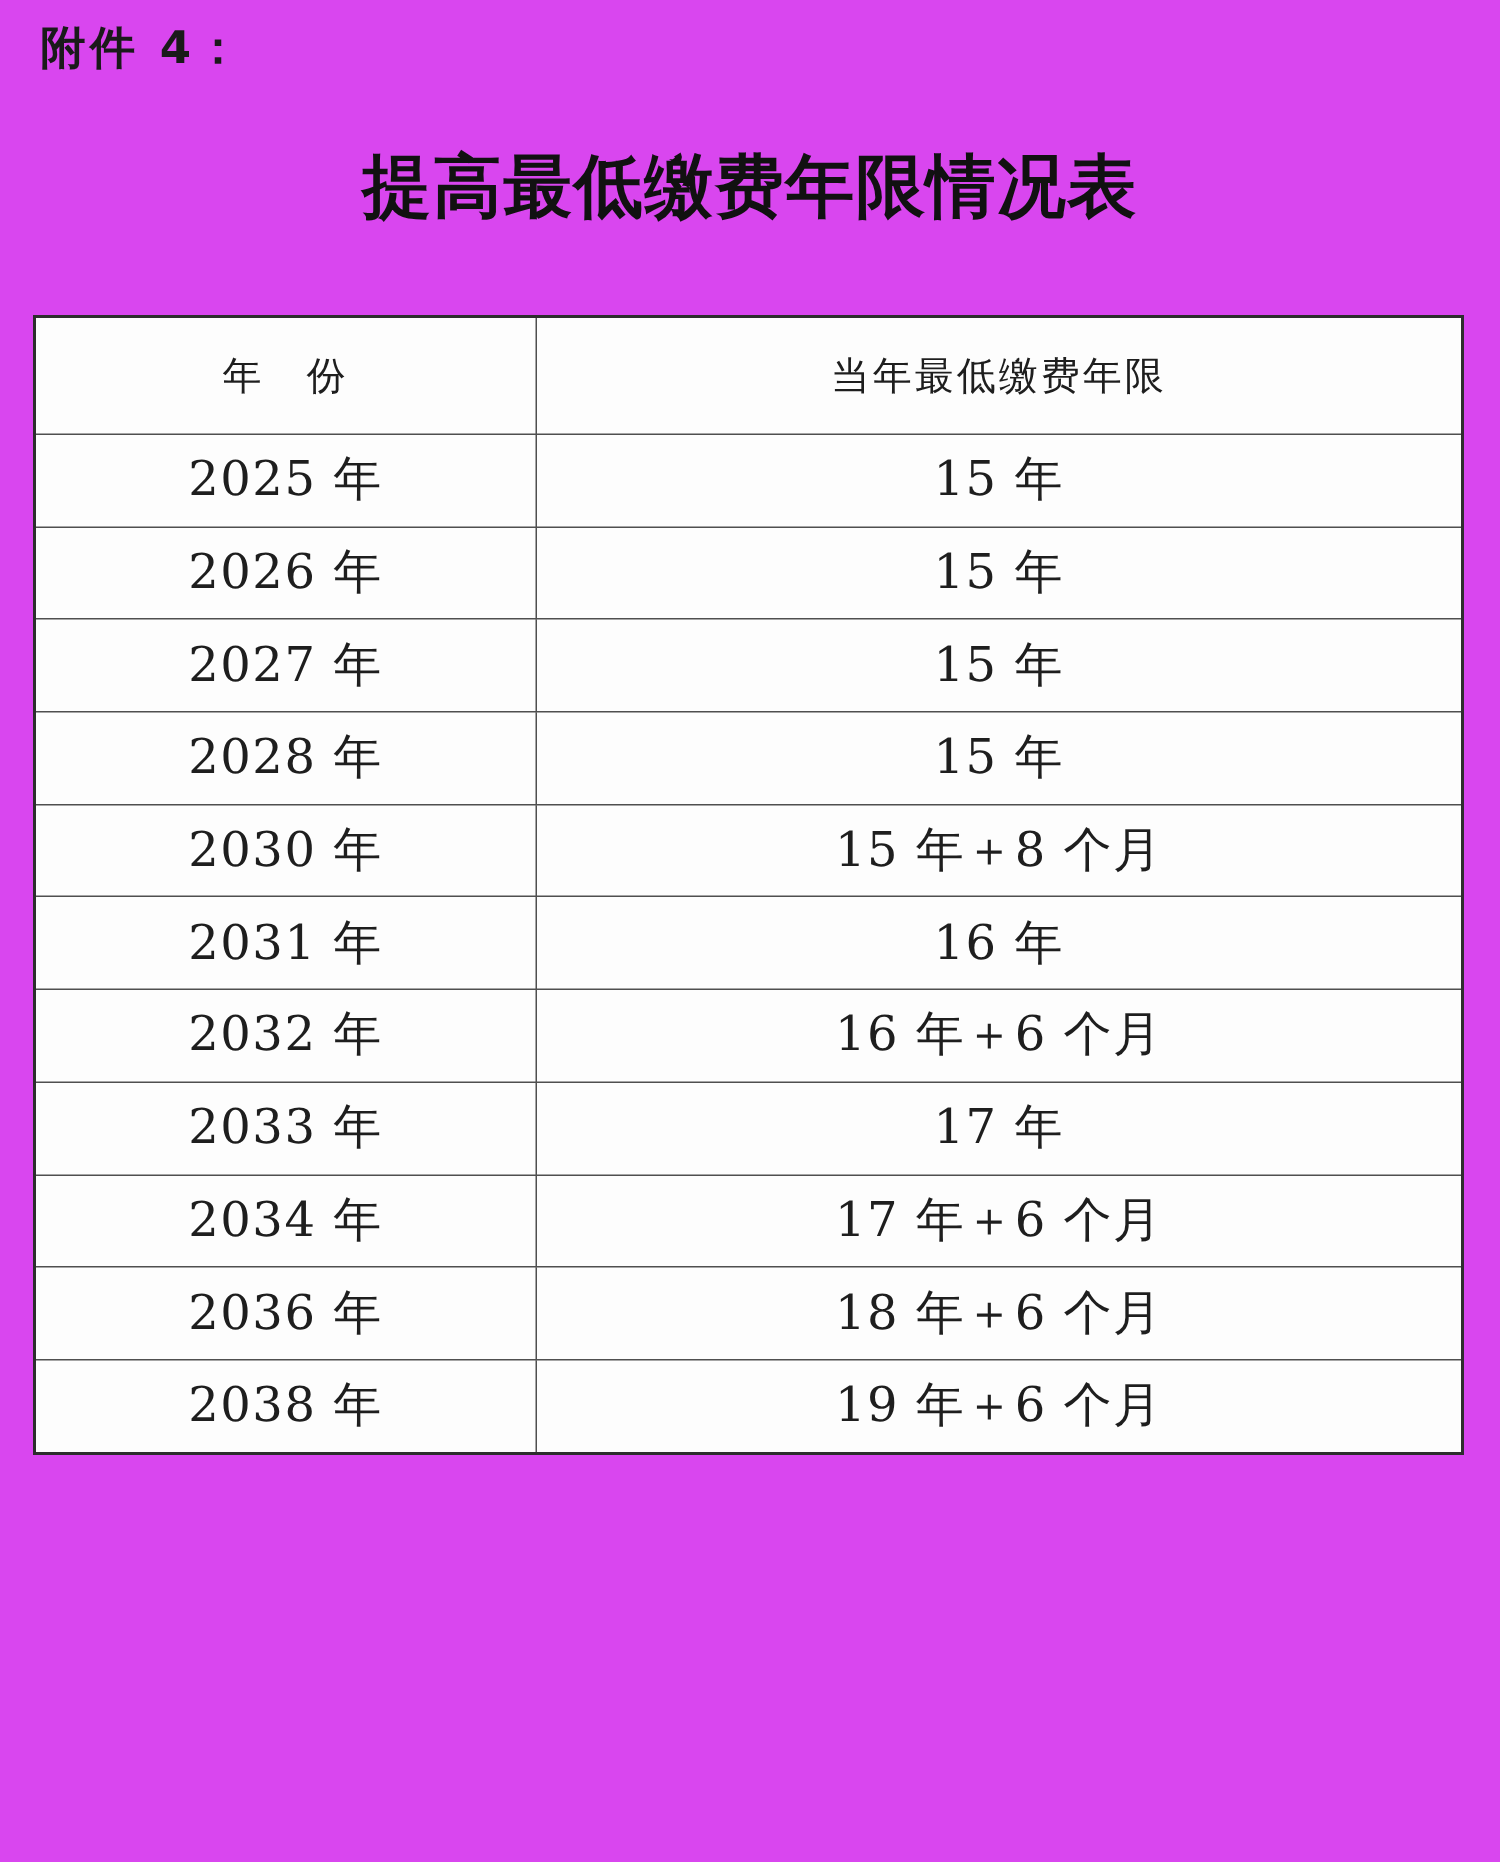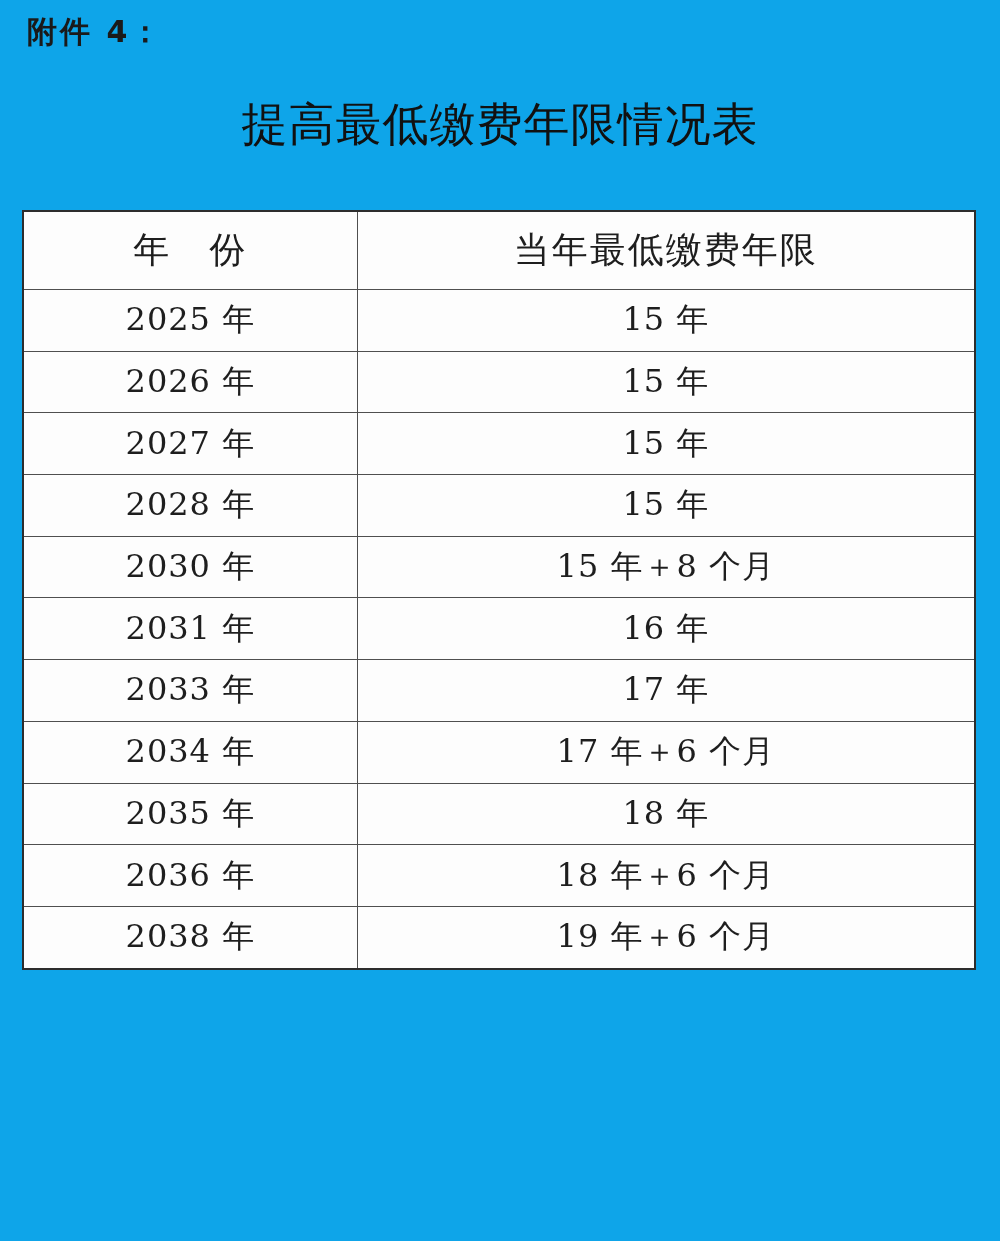--- a/index.html
+++ b/index.html
@@ -5,21 +5,21 @@
   html, body {
     margin: 0;
     padding: 0;
     background: #f2f2f2;
   }
   .page {
     position: relative;
     width: 1000px;
     height: 1241px;
     margin: 0 auto;
-    background: #0ea5e9;
+    background: #d946ef;
     color: #1e1e1e;
     font-family: "DejaVu Serif", "Liberation Serif", serif;
     overflow: hidden;
   }
   .attachment-label {
     position: absolute;
     left: 27px;
     top: 12px;
     font-family: "DejaVu Sans", "Liberation Sans", sans-serif;
     font-weight: 700;
@@ -28,21 +28,21 @@
     color: #1a1a1a;
   }
   .doc-title {
     position: absolute;
     left: 0;
     right: 0;
     top: 94px;
     margin: 0;
     text-align: center;
     font-family: "DejaVu Serif", "Liberation Serif", serif;
-    font-weight: 400;
+    font-weight: 700;
     font-size: 46px;
     letter-spacing: 1px;
     color: #111;
   }
   table.data-table {
     position: absolute;
     left: 22px;
     top: 210px;
     width: 954px;
     border-collapse: collapse;
@@ -57,21 +57,21 @@
     border: 1px solid #4f4f4f;
     text-align: center;
     vertical-align: middle;
     padding: 0;
     color: #1e1e1e;
   }
   table.data-table th {
     height: 77px;
     font-family: "DejaVu Sans", "Liberation Sans", sans-serif;
     font-weight: 500;
-    font-size: 36px;
+    font-size: 26px;
     letter-spacing: 2px;
   }
   table.data-table td {
     height: 60.7px;
     font-family: "DejaVu Serif", "Liberation Serif", serif;
     font-size: 32px;
     letter-spacing: 1px;
   }
 </style>
 </head>
@@ -113,30 +113,30 @@
         </tr>
         <tr>
           <td>2030 年</td>
           <td>15 年＋8 个月</td>
         </tr>
         <tr>
           <td>2031 年</td>
           <td>16 年</td>
         </tr>
         <tr>
+          <td>2032 年</td>
+          <td>16 年＋6 个月</td>
+        </tr>
+        <tr>
           <td>2033 年</td>
           <td>17 年</td>
         </tr>
         <tr>
           <td>2034 年</td>
           <td>17 年＋6 个月</td>
-        </tr>
-        <tr>
-          <td>2035 年</td>
-          <td>18 年</td>
         </tr>
         <tr>
           <td>2036 年</td>
           <td>18 年＋6 个月</td>
         </tr>
         <tr>
           <td>2038 年</td>
           <td>19 年＋6 个月</td>
         </tr>
       </tbody>

